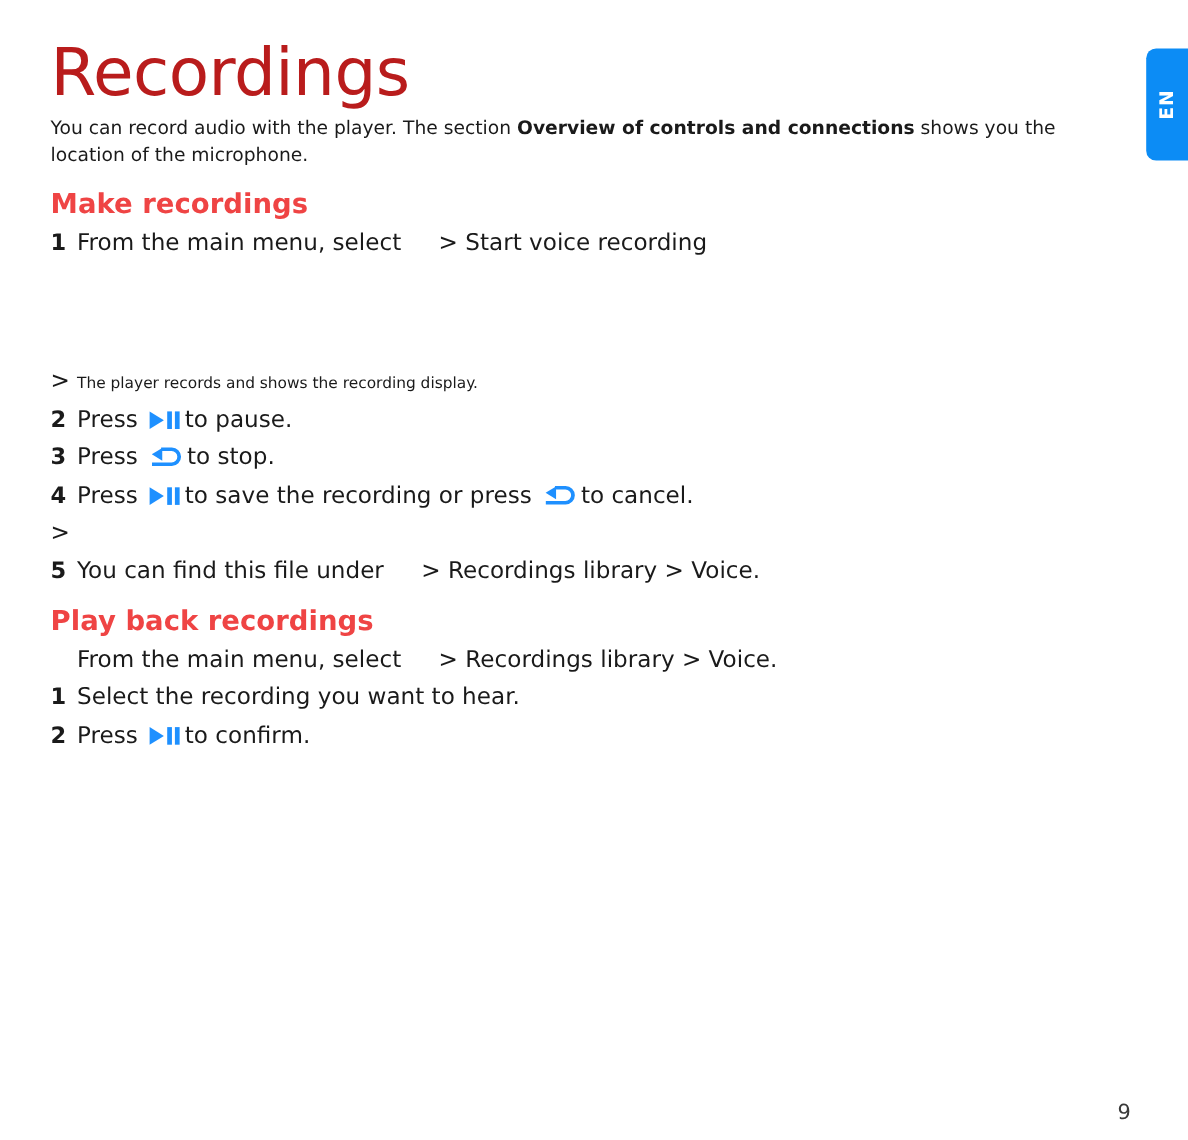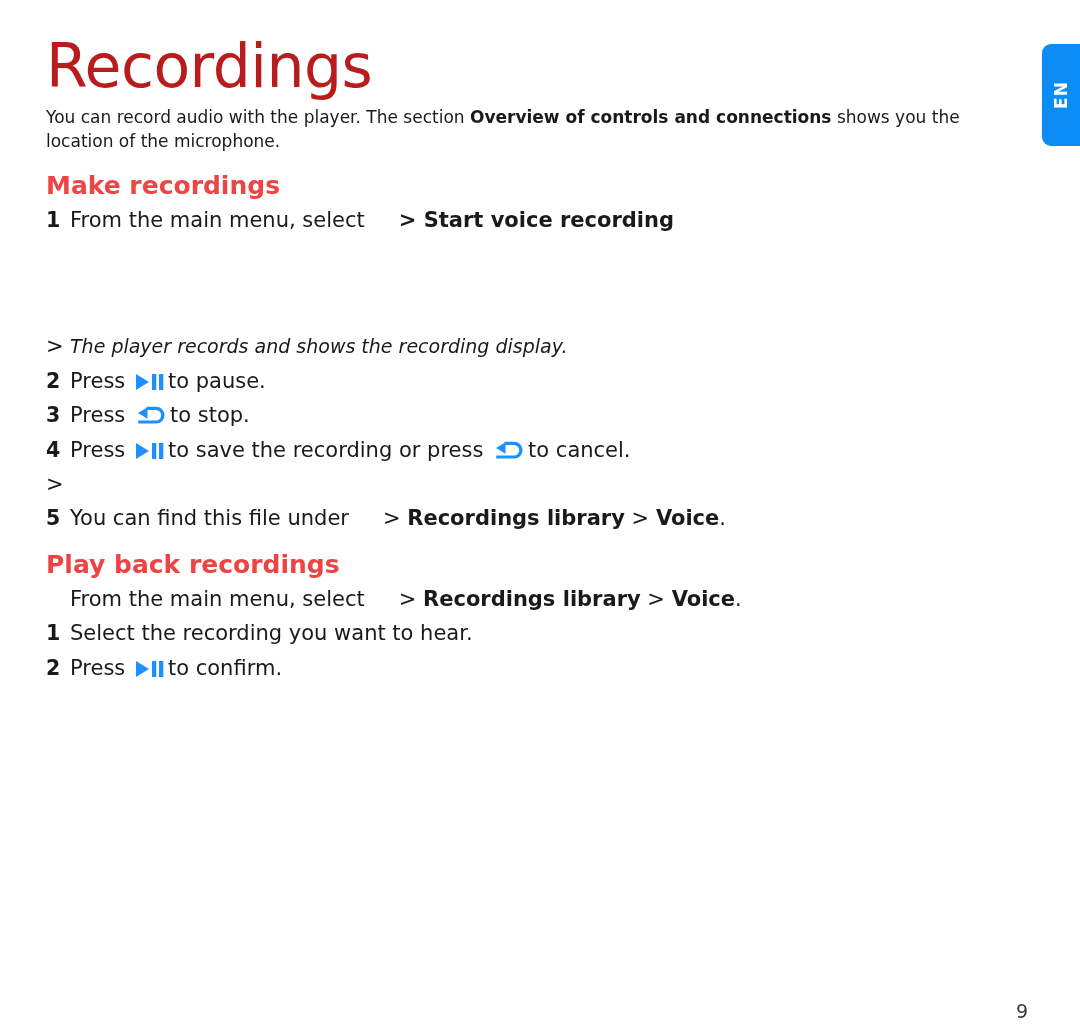--- a/index.html
+++ b/index.html
@@ -101,28 +101,27 @@
     font-size: 20.5px;
   }
   .line .marker.note-marker {
     font-weight: normal;
     font-size: 21px;
   }
   .line .body {
     flex: 1 1 auto;
   }
   .line.note .body {
-    font-style: italic;
-    font-size: 19px;
+    font-size: 14px;
     line-height: 1.42;
   }
   .line.plain {
     padding-left: 24px;
   }
-  .bold { font-weight: bold; }
+  .bold { font-weight: normal; }
   .gap-icon {
     display: inline-block;
     width: 34px;
     height: 14px;
   }
 
   
   .icon-inline {
     display: inline-block;
     vertical-align: -3px;

